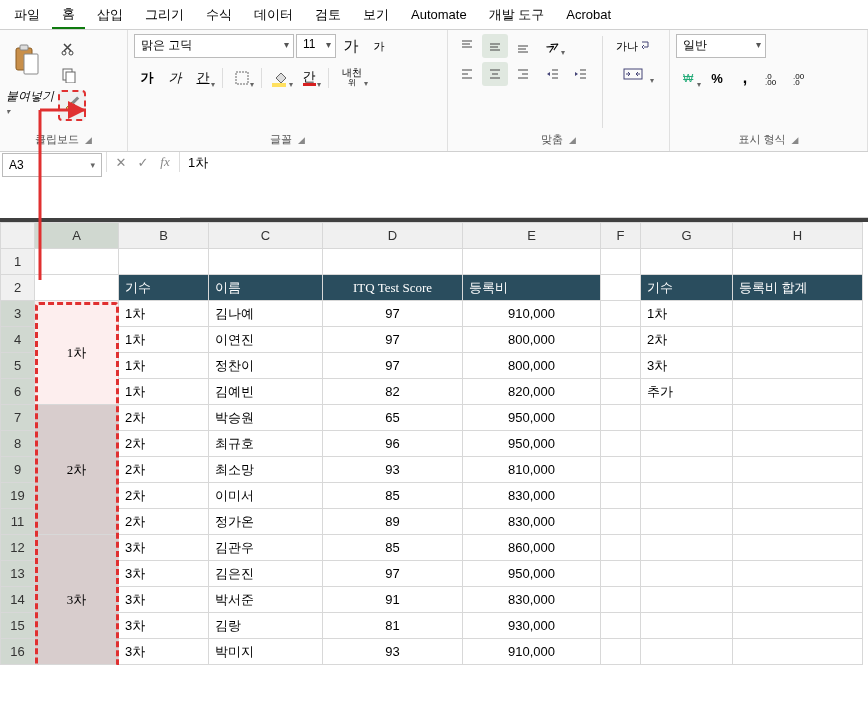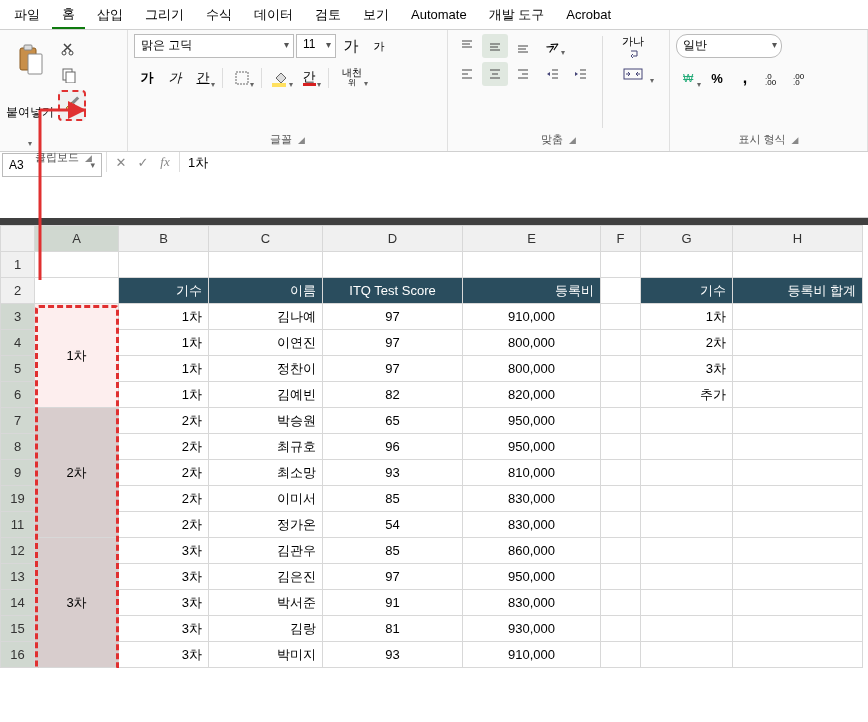--- a/index.html
+++ b/index.html
@@ -11,21 +11,21 @@
 .menubar .item.active { border-bottom: 2px solid #0f7b0f; color: #000; font-weight: 500; }
 
 
 .ribbon { display: flex; height: 122px; border-bottom: 1px solid #d0d0d0; background: #fafafa; }
 .ribbon-group { border-right: 1px solid #e0e0e0; display: flex; flex-direction: column; padding: 4px 6px 2px 6px; }
 .ribbon-group-body { flex: 1; display: flex; align-items: flex-start; gap: 4px; }
 .ribbon-group-label { text-align: center; font-size: 11px; color: #555; padding: 2px 0; display: flex; justify-content: center; align-items: center; gap: 6px; }
 .dialog-launcher { font-size: 9px; color: #888; cursor: pointer; }
 
 
-.clipboard-left { display: flex; flex-direction: column; align-items: center; gap: 18px; }
+.clipboard-left { display: flex; flex-direction: column; align-items: flex-start; gap: 2px; font-style: italic; }
 .paste-big { width: 40px; height: 52px; display: flex; flex-direction: column; align-items: center; justify-content: center; cursor: pointer; }
 .paste-icon-svg { width: 28px; height: 32px; }
 .clipboard-right { display: flex; flex-direction: column; gap: 4px; padding-top: 4px; }
 .mini-btn { width: 22px; height: 22px; display: flex; align-items: center; justify-content: center; cursor: pointer; border-radius: 3px; }
 .format-painter { border: 2px dashed #e03030; border-radius: 4px; padding: 2px; background: #f0f0f0; }
 
 
 .font-row { display: flex; align-items: flex-start; gap: 2px; margin-bottom: 4px; }
 .font-combo { height: 24px; border: 1px solid #bbb; background: #fff; padding: 2px 20px 2px 6px; font-size: 12px; position: relative; cursor: pointer; }
 .font-combo::after { content: "▾"; position: absolute; right: 4px; top: 4px; font-size: 10px; color: #555; }
@@ -33,25 +33,25 @@
 .font-size { width: 40px; }
 .ribbon-btn { width: 26px; height: 24px; display: flex; align-items: center; justify-content: center; cursor: pointer; border-radius: 3px; font-size: 13px; position: relative; }
 .ribbon-btn .dd { font-size: 8px; position: absolute; right: 1px; bottom: 1px; color: #666; }
 .underline-red { border-bottom: 3px solid #d62020; line-height: 12px; }
 .color-swatch { width: 14px; height: 4px; background: #d62020; position: absolute; bottom: 3px; left: 4px; }
 .fill-swatch { background: #ffe060; }
 
 
 .align-col { display: flex; flex-direction: column; gap: 4px; }
 .align-row { display: flex; gap: 2px; }
-.wrap-btn { width: 44px; height: 24px; flex-direction: column; }
+.wrap-btn { width: 44px; height: 24px; }
 .merge-btn { width: 44px; height: 24px; }
 
 
-.num-combo { width: 106px; border-radius: 11px; }
+.num-combo { width: 90px; }
 
 
 .formula-bar { display: flex; align-items: center; height: 26px; border-bottom: 1px solid #d0d0d0; }
 .name-box { width: 100px; height: 24px; border: 1px solid #bbb; padding: 2px 6px; margin: 1px 4px 1px 2px; font-size: 12px; display: flex; align-items: center; justify-content: space-between; }
 .name-box .dd2 { font-size: 9px; color: #666; }
 .fx-btns { display: flex; align-items: center; gap: 2px; padding: 0 4px; border-left: 1px solid #ddd; border-right: 1px solid #ddd; height: 100%; }
 .fx-btn { width: 20px; height: 20px; display: flex; align-items: center; justify-content: center; color: #888; cursor: pointer; font-size: 13px; }
 .fx-label { font-style: italic; font-family: serif; }
 .formula-input { flex: 1; padding: 2px 8px; font-size: 13px; }
 .formula-area { display: flex; flex-direction: column; flex: 1; }
@@ -68,22 +68,22 @@
 .colB { width: 90px; }
 .colC { width: 114px; }
 .colD { width: 140px; }
 .colE { width: 138px; }
 .colF { width: 40px; }
 .colG { width: 92px; }
 .colH { width: 130px; }
 .grid td { padding: 0 6px; }
 .hdr-cell { background: #2a4d5e; color: #fff; padding: 0 6px; }
 .num { text-align: center; }
-.txt { text-align: right; }
-.ctr { text-align: center; }
+.txt { text-align: left; }
+.ctr { text-align: center; font-family: Liberation Serif, serif; }
 .merged1 { background: #fdeeee; }
 .merged2 { background: #d8cdcd; }
 .merged3 { background: #d8cdcd; }
 th.sel-header { background: #d0d8d0; }
 
 
 .red-dash-overlay { position: absolute; border: 3px dashed #e03030; pointer-events: none; border-radius: 4px; }
 
 
 .arrow-svg { position: absolute; pointer-events: none; }
@@ -338,21 +338,21 @@
       </div>
     </div>
     <div class="ribbon-group-label">
       <span>표시 형식</span>
       <span class="dialog-launcher">◢</span>
     </div>
   </div>
 
 </div>
 
-<div style="display:flex;border-bottom:7px solid #404040">
+<div style="display:flex;border-bottom:4px solid #404040">
   <div style="display:flex;flex-direction:column">
     <div class="formula-bar" style="border-bottom:none">
       <div class="name-box">
         <span>A3</span>
           <span class="dd2">▾</span>
       </div>
     </div>
     <div style="height:40px"></div>
   </div>
   <div class="fx-btns">
@@ -493,21 +493,21 @@
     <td class="num">85</td>
     <td class="num">830,000</td>
     <td></td>
           <td></td>
           <td></td>
   </tr>
   <tr>
     <th class="rowhdr sel-header">11</th>
     <td class="txt">2차</td>
     <td class="txt">정가온</td>
-    <td class="num">54</td>
+    <td class="num">89</td>
     <td class="num">830,000</td>
     <td></td>
           <td></td>
           <td></td>
   </tr>
   <tr>
     <th class="rowhdr sel-header">12</th>
     <td rowspan="5" class="ctr merged3">3차</td>
     <td class="txt">3차</td>
     <td class="txt">김관우</td>

